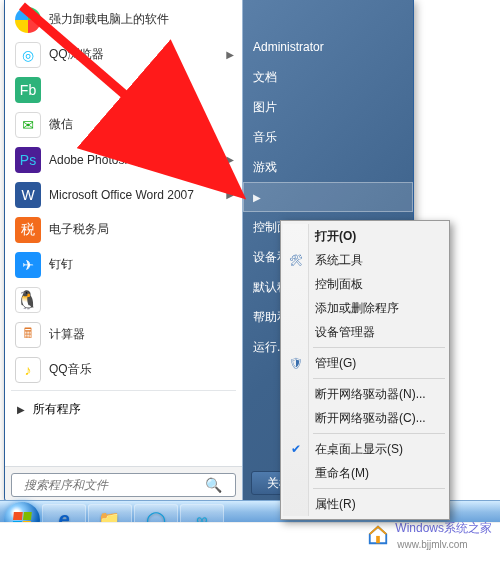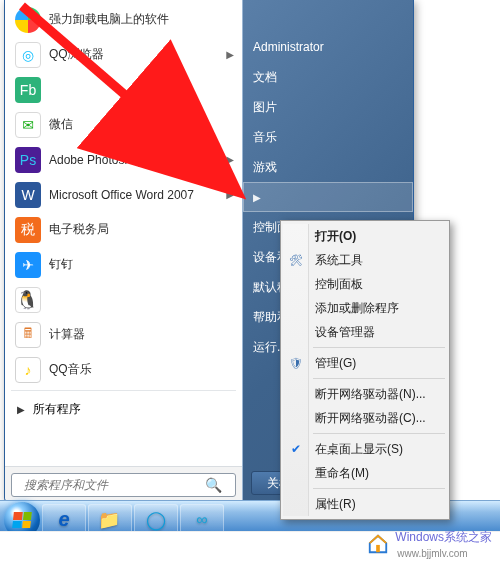--- a/index.html
+++ b/index.html
@@ -173,21 +173,21 @@
     width: 44px; height: 32px;
     border: 1px solid rgba(255,255,255,.35);
     border-radius: 3px;
     background: linear-gradient(rgba(255,255,255,.25),rgba(255,255,255,.05));
     display: flex; align-items: center; justify-content: center;
   }
   .tb-btn svg, .tb-btn .glyph { filter: drop-shadow(0 1px 1px rgba(0,0,0,.3)); }
 
   
   .bottom-strip {
-    position: absolute; left: 0; right: 0; bottom: 7px; height: 25px;
+    position: absolute; left: 0; right: 0; bottom: 16px; height: 25px;
     background: #fff;
     display: flex; align-items: center; justify-content: flex-end;
     padding-right: 8px;
     color: #444;
     border-top: 1px solid #efefef;
   }
   .house {
     width: 22px; height: 22px; margin-right: 6px;
     display: inline-flex; align-items: center; justify-content: center;
   }

